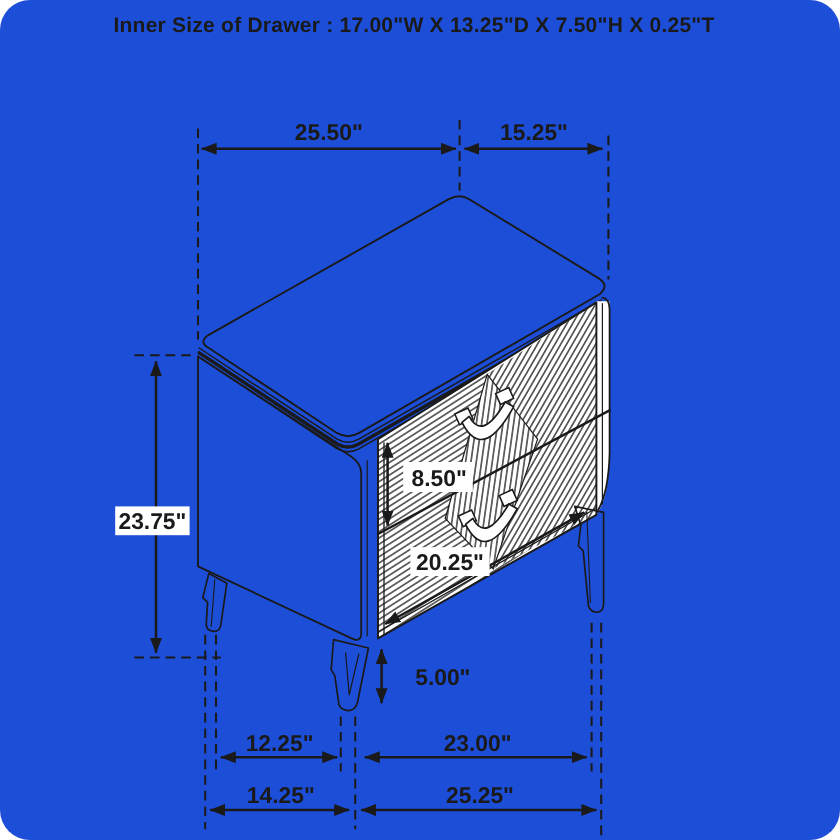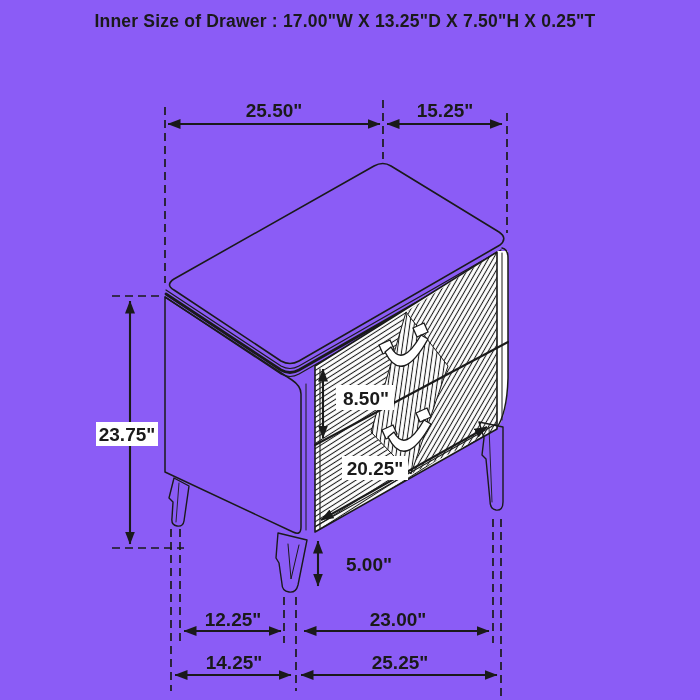--- a/index.html
+++ b/index.html
@@ -1,16 +1,16 @@
 <!DOCTYPE html>
 <html><head>
 <meta charset="utf-8">
 <style>
   html,body{margin:0;padding:0;background:#ffffff;}
-  .page{position:relative;width:700px;height:700px;background:#8b5cf6;overflow:hidden;}
+  .page{position:relative;width:700px;height:700px;background:#1d4ed8;overflow:hidden;border-radius:25px;}
   svg{display:block;}
   text{font-family:"Liberation Sans", sans-serif;font-weight:700;fill:#1a1a1a;}
   .title-text{font-size:17.5px;letter-spacing:0.2px;}
   .dim-text{font-size:19px;}
   .dash{stroke:#1a1a1a;stroke-width:1.7;stroke-dasharray:8 5;fill:none;}
   .dimline{stroke:#1a1a1a;stroke-width:2.1;fill:none;}
   .edge{stroke:#1a1a1a;fill:none;stroke-linejoin:round;stroke-linecap:round;}
   .plate{fill:#ffffff;}
 </style>
 </head>

